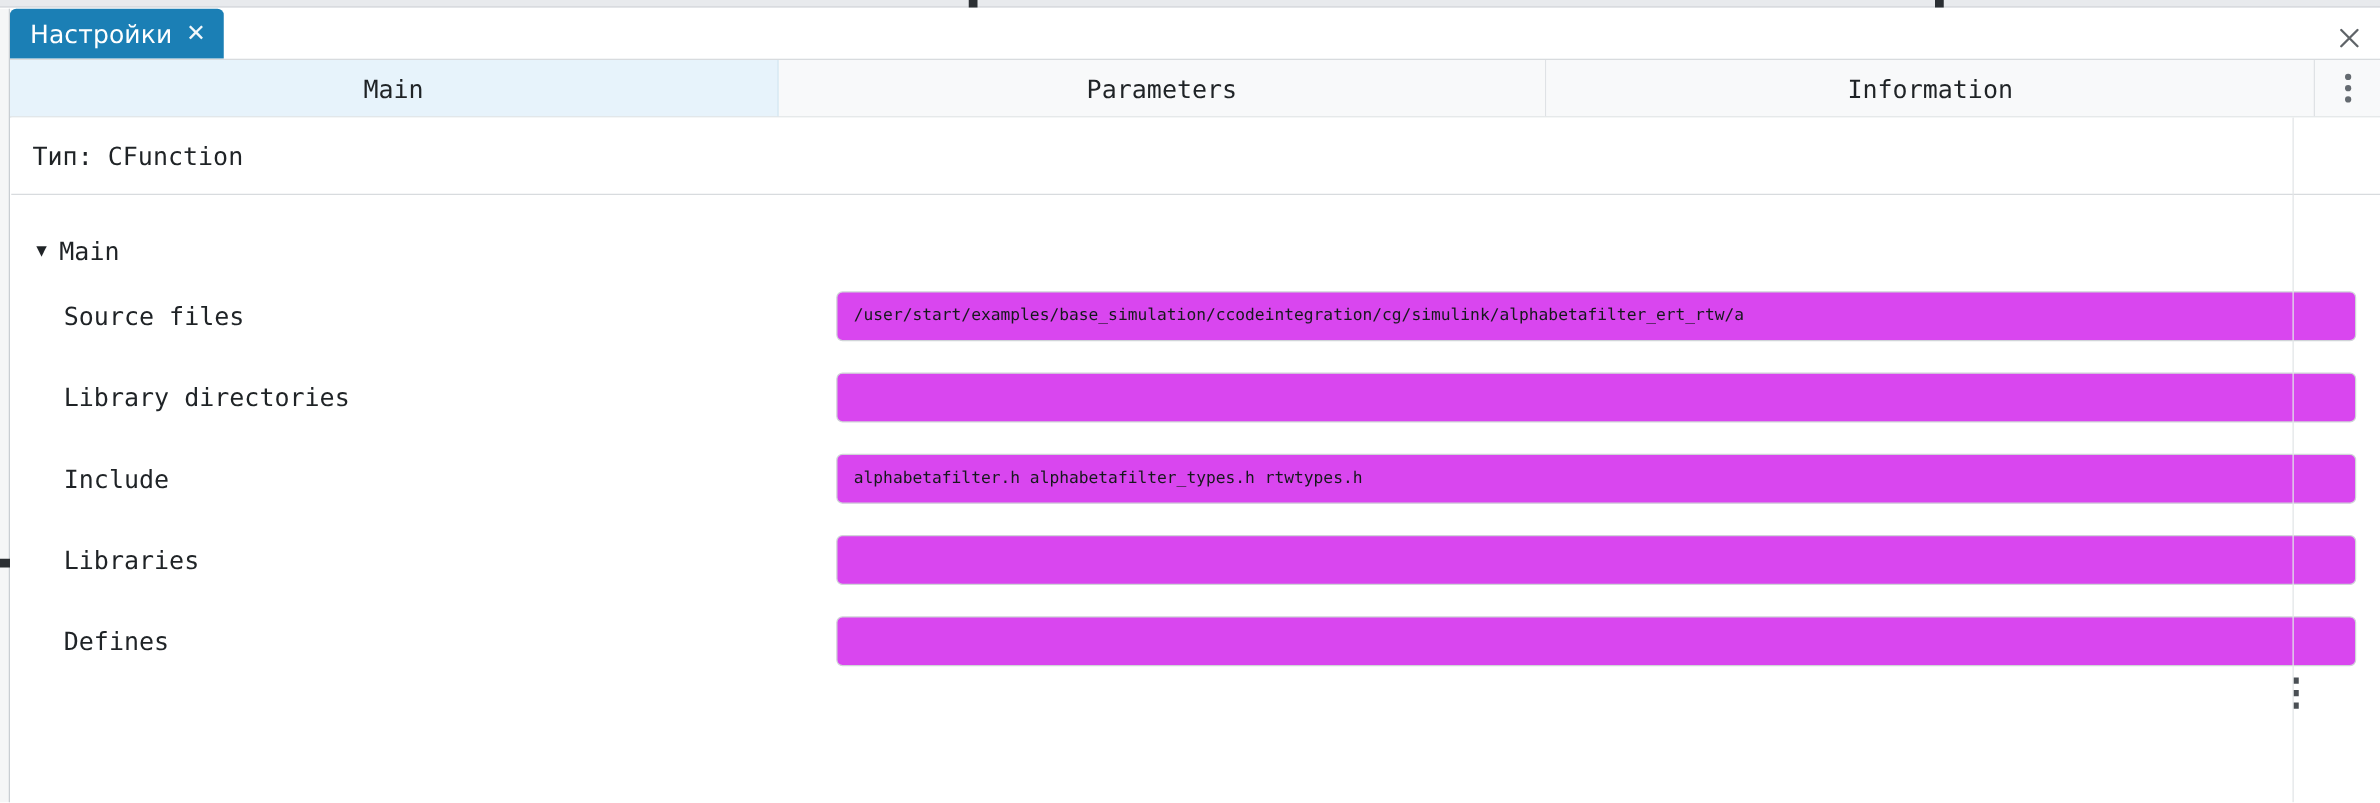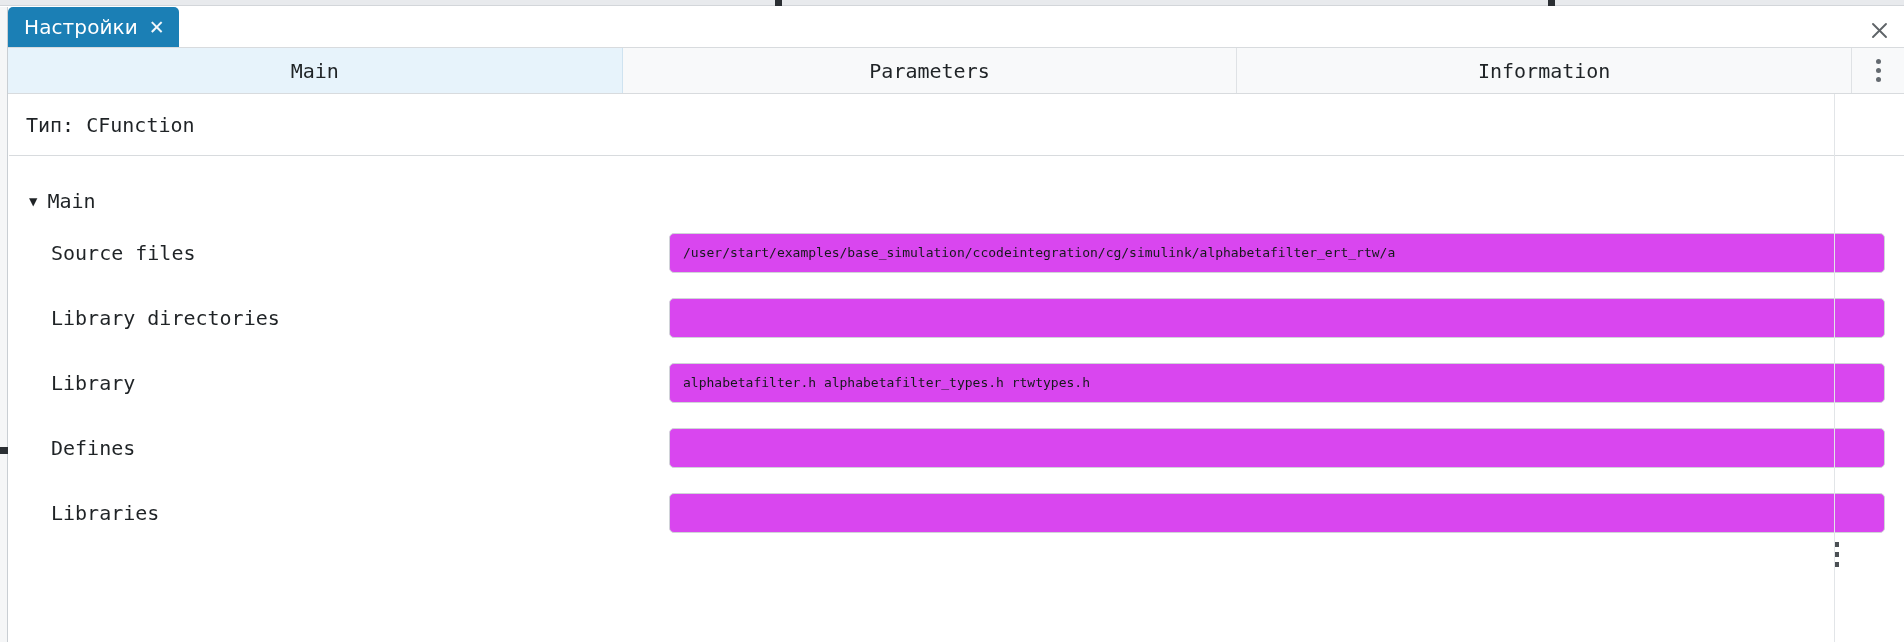--- a/index.html
+++ b/index.html
@@ -301,31 +301,31 @@
       <input class="field-input" type="text" value="/user/start/examples/base_simulation/ccodeintegration/cg/simulink/alphabetafilter_ert_rtw/a" style="">
     </div>
 
 
     <div class="field-row">
       <span class="field-label">Library directories</span>
       <input class="field-input" type="text" value="" style="">
     </div>
 
     <div class="field-row">
-      <span class="field-label">Library</span>
+      <span class="field-label">Include</span>
       <input class="field-input" type="text" value="alphabetafilter.h alphabetafilter_types.h rtwtypes.h" style="">
     </div>
 
     <div class="field-row">
+      <span class="field-label">Libraries</span>
+      <input class="field-input" type="text" value="" style="">
+    </div>
+
+    <div class="field-row">
       <span class="field-label">Defines</span>
-      <input class="field-input" type="text" value="" style="">
-    </div>
-
-    <div class="field-row">
-      <span class="field-label">Libraries</span>
       <input class="field-input" type="text" value="" style="">
     </div>
 
   </div>
 
   <div class="right-edge">
     <div class="right-tick" style="top:448px;"></div>
     <div class="right-tick" style="top:458px;"></div>
     <div class="right-tick" style="top:468px;"></div>
   </div>

